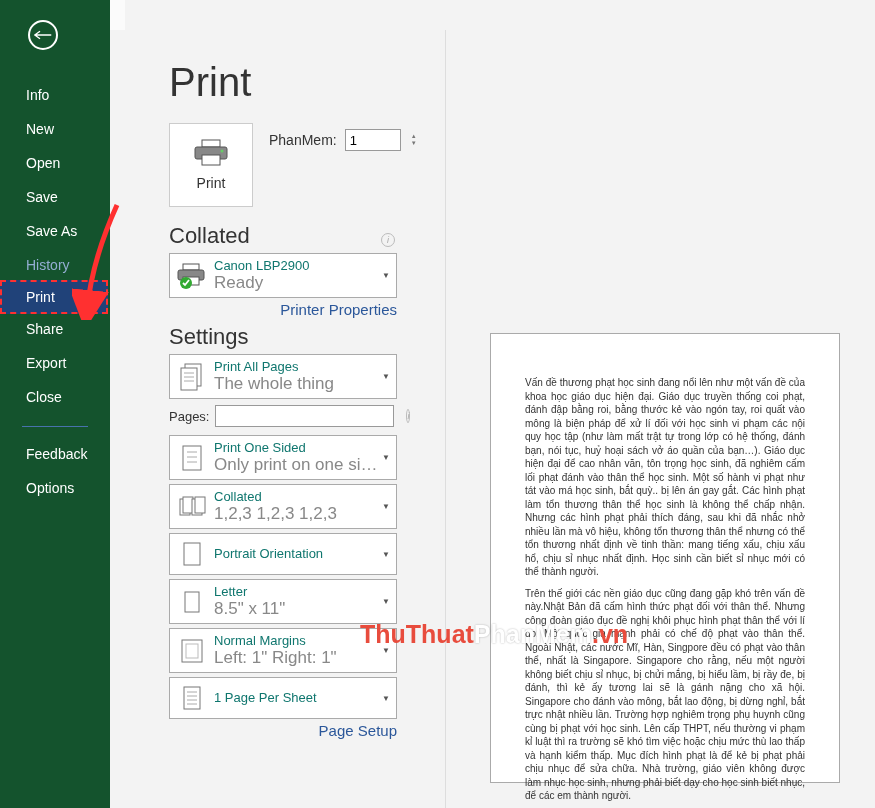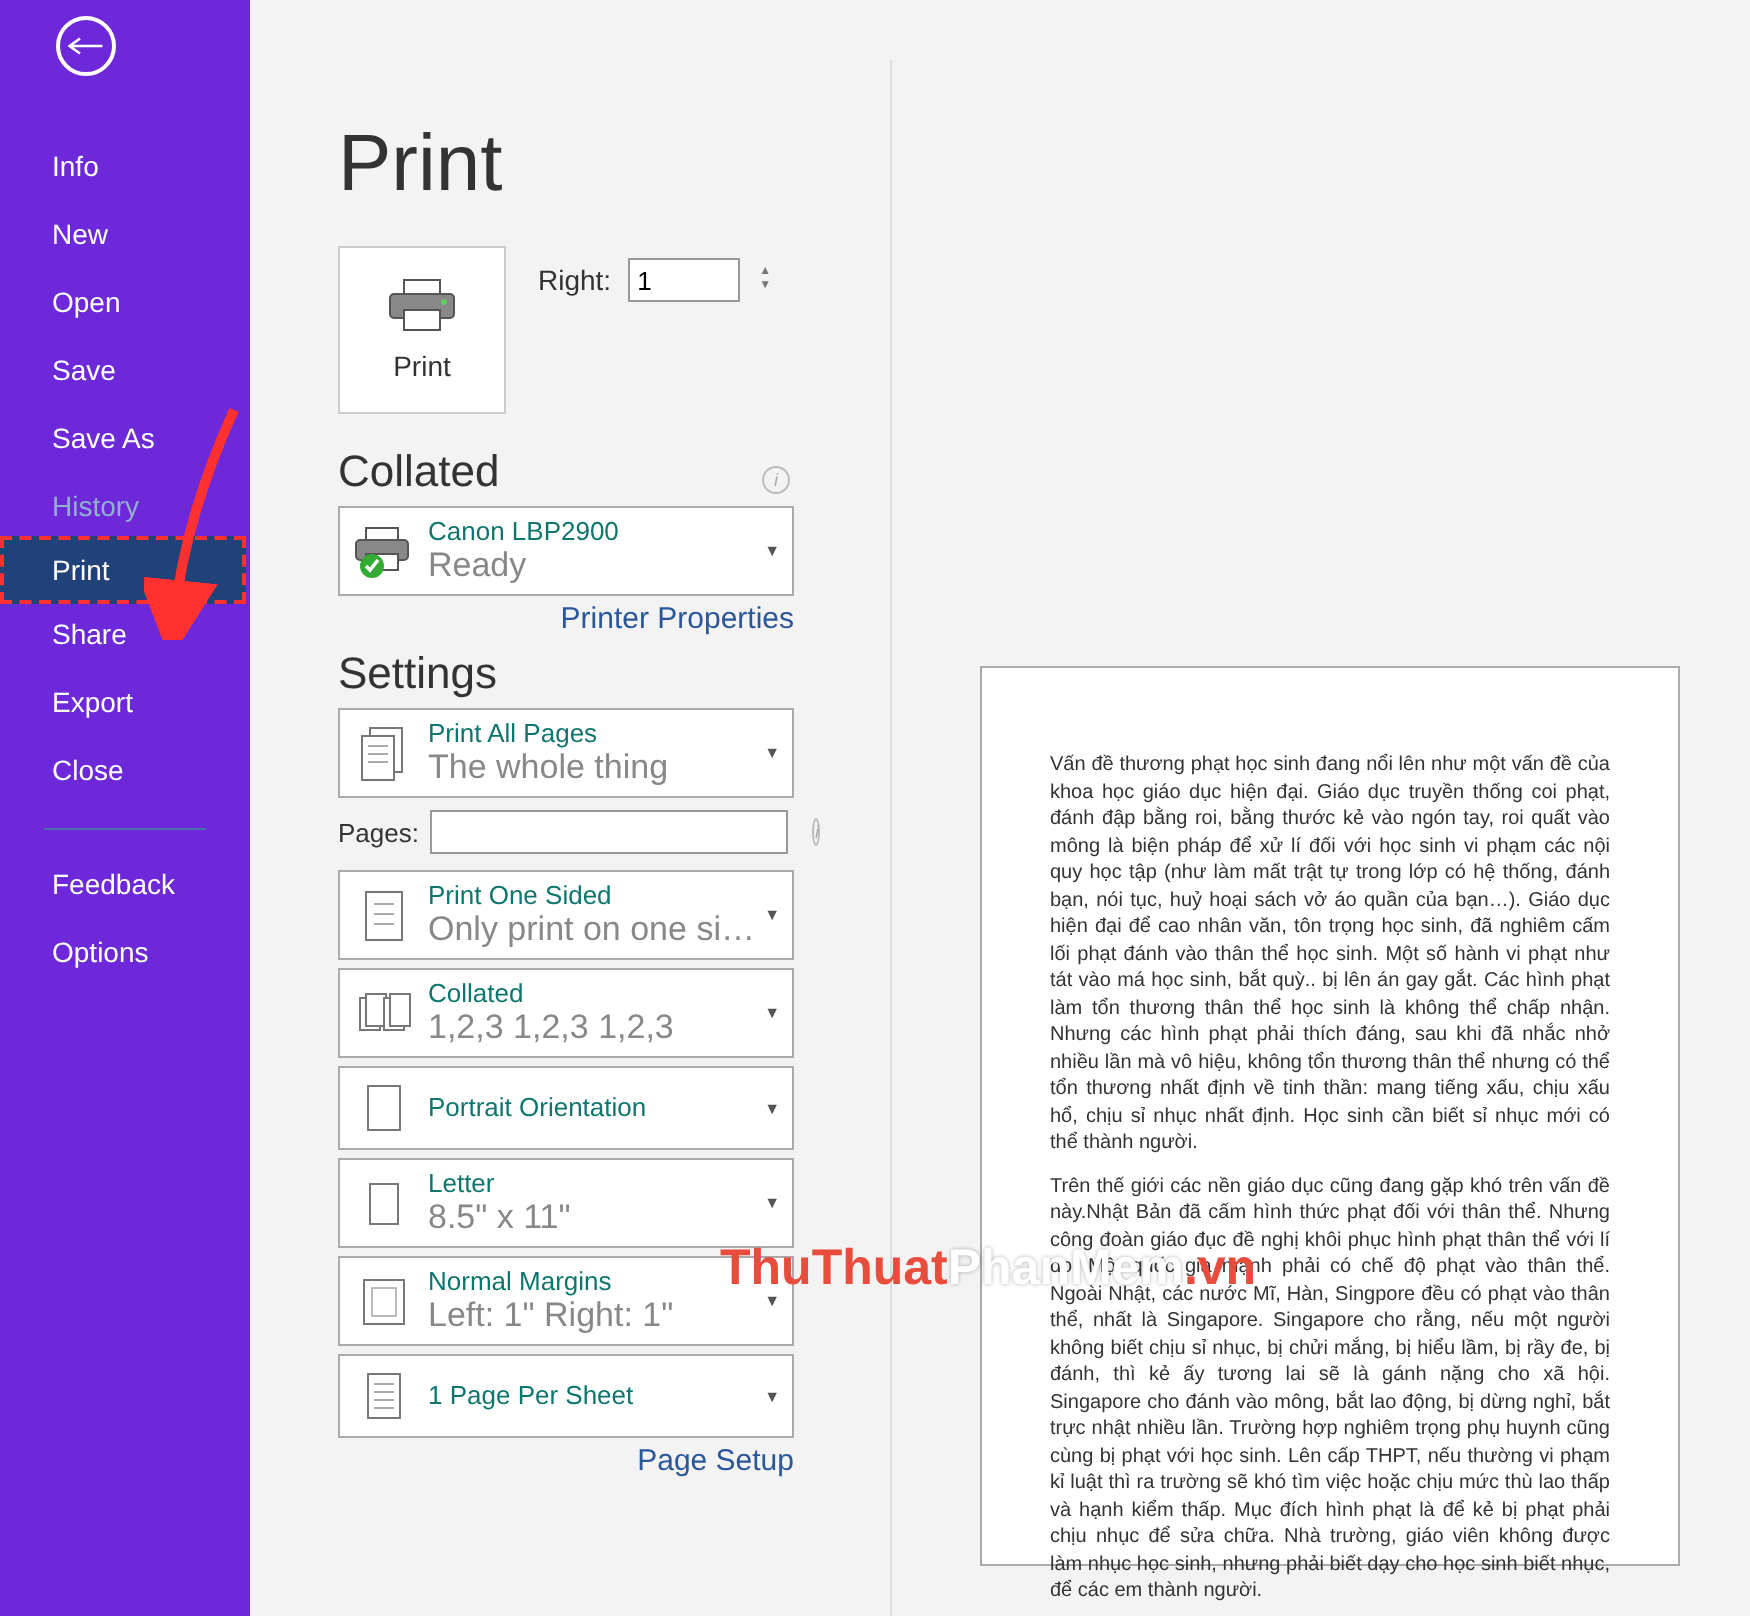--- a/index.html
+++ b/index.html
@@ -5,21 +5,21 @@
   * { box-sizing: border-box; margin: 0; padding: 0; font-family: "Segoe UI", Arial, sans-serif; }
   body { width: 875px; height: 808px; background: #f3f3f3; overflow: hidden; position: relative; }
 
   .titlebar { position: absolute; top: 0; left: 0; right: 0; height: 30px; background: #fbfbfb; display: flex; align-items: center; font-size: 12px; color: #555; }
   .titlebar-center { flex: 1; text-align: center; }
   .titlebar-right { display: flex; align-items: center; gap: 8px; padding-right: 4px; }
   .signin { color: #444; margin-right: 10px; }
   .help { width: 24px; text-align: center; color: #444; }
   .winbtn { width: 40px; height: 28px; display: flex; align-items: center; justify-content: center; color: #333; }
 
-  .sidebar { position: absolute; top: 0; left: 0; width: 125px; height: 100%; background: #6d28d9; color: #fff; padding-top: 8px; }
+  .sidebar { position: absolute; top: 0; left: 0; width: 110px; height: 100%; background: #14532d; color: #fff; padding-top: 20px; }
   .back-btn { width: 30px; height: 30px; border: 2px solid #fff; border-radius: 50%; margin-left: 28px; margin-bottom: 28px; display: flex; align-items: center; justify-content: center; }
   .back-btn svg { width: 18px; height: 12px; }
   .nav-item { padding: 9px 0 9px 26px; font-size: 14px; font-weight: 400; color: #fff; cursor: pointer; }
   .nav-item.disabled { color: #94aed2; }
   .nav-item.active { border: 2px dashed #ff3030; background: #204279; margin: -2px 2px -2px 0; padding: 7px 0 7px 24px; }
   .nav-divider { border-top: 1px solid #4872ad; margin: 12px 22px 10px 22px; }
 
   .arrow { position: absolute; left: 72px; top: 200px; width: 60px; height: 120px; pointer-events: none; }
 
   .main { position: absolute; left: 125px; top: 0; right: 0; bottom: 0; background: #f3f3f3; padding: 60px 0 0 44px; }
@@ -128,21 +128,21 @@
     <div class="print-btn">
       <svg width="34" height="28" viewBox="0 0 34 28">
         <rect x="8" y="1" width="18" height="7" fill="#fff" stroke="#555"></rect>
         <rect x="1" y="8" width="32" height="12" rx="2" fill="#888" stroke="#555"></rect>
         <rect x="8" y="16" width="18" height="10" fill="#fff" stroke="#555"></rect>
         <circle cx="28" cy="12" r="1.5" fill="#6c6"></circle>
       </svg>
       <div class="print-btn-label">Print</div>
     </div>
     <div class="copies-wrap">
-      <span>Right:</span>
+      <span>PhanMem:</span>
       <input class="copies-input" value="1" style="">
       <div class="spinner">
           <div>▲</div>
           <div>▼</div>
         </div>
     </div>
   </div>
 
   <div class="section-row">
     <div class="section-title">Collated</div>

